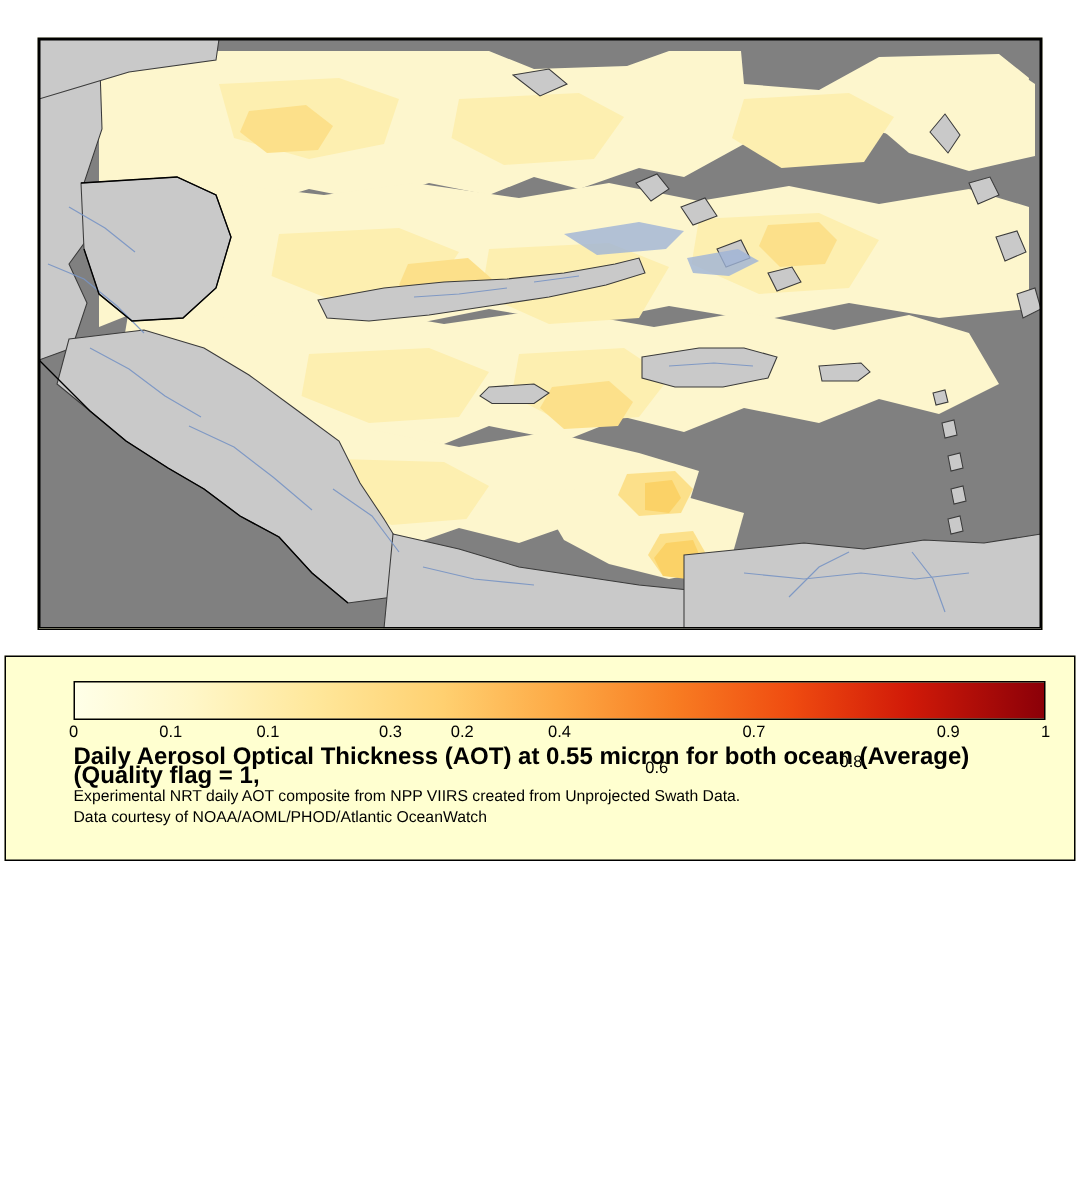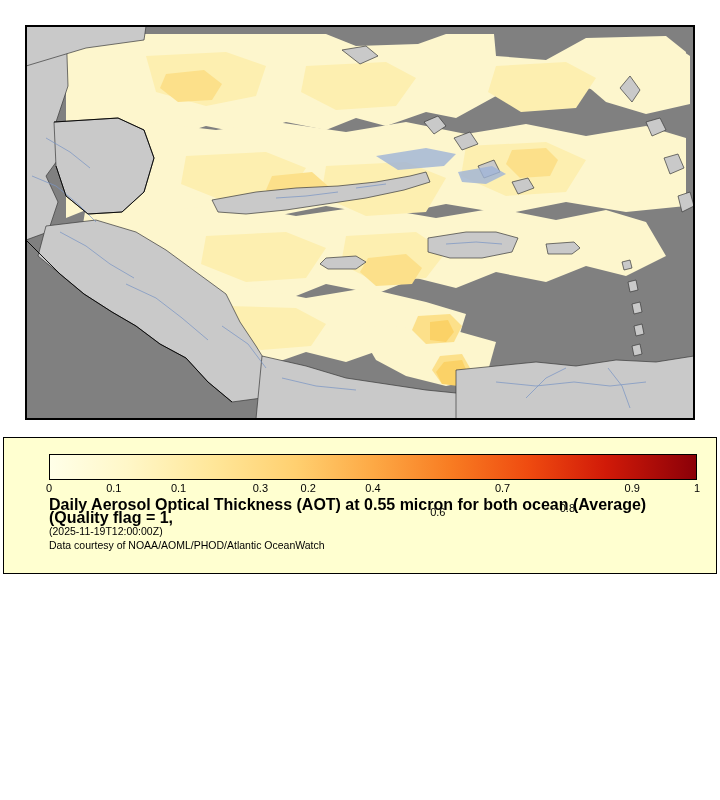--- a/index.html
+++ b/index.html
@@ -266,18 +266,18 @@
       <span class="cb-tick" style="left:50%;">0.4</span>
       <span class="cb-tick" style="left:60%;margin-top:24px;">0.6</span>
       <span class="cb-tick" style="left:70%;">0.7</span>
       <span class="cb-tick" style="left:80%;margin-top:20px;">0.8</span>
       <span class="cb-tick" style="left:90%;">0.9</span>
       <span class="cb-tick" style="left:100%;">1</span>
     </div>
 
     <div class="caption">
       <p class="caption-title">Daily Aerosol Optical Thickness (AOT) at 0.55 micron for both ocean (Average) (Quality flag = 1,</p>
-      <p class="caption-sub">(2025-11-19T12:00:00Z)</p>
+      <p class="caption-sub">Experimental NRT daily AOT composite from NPP VIIRS created from Unprojected Swath Data.</p>
       <p class="caption-sub">Data courtesy of NOAA/AOML/PHOD/Atlantic OceanWatch</p>
     </div>
   </div>
 
 </div>
 
 </body></html>

